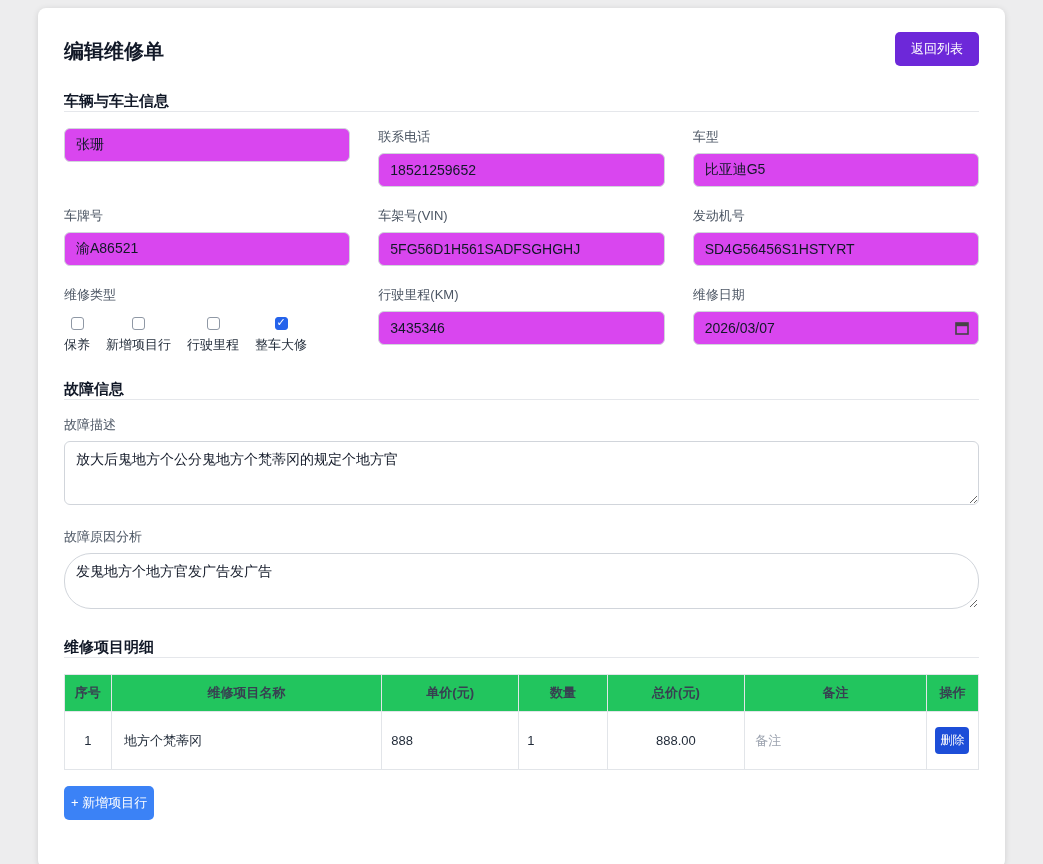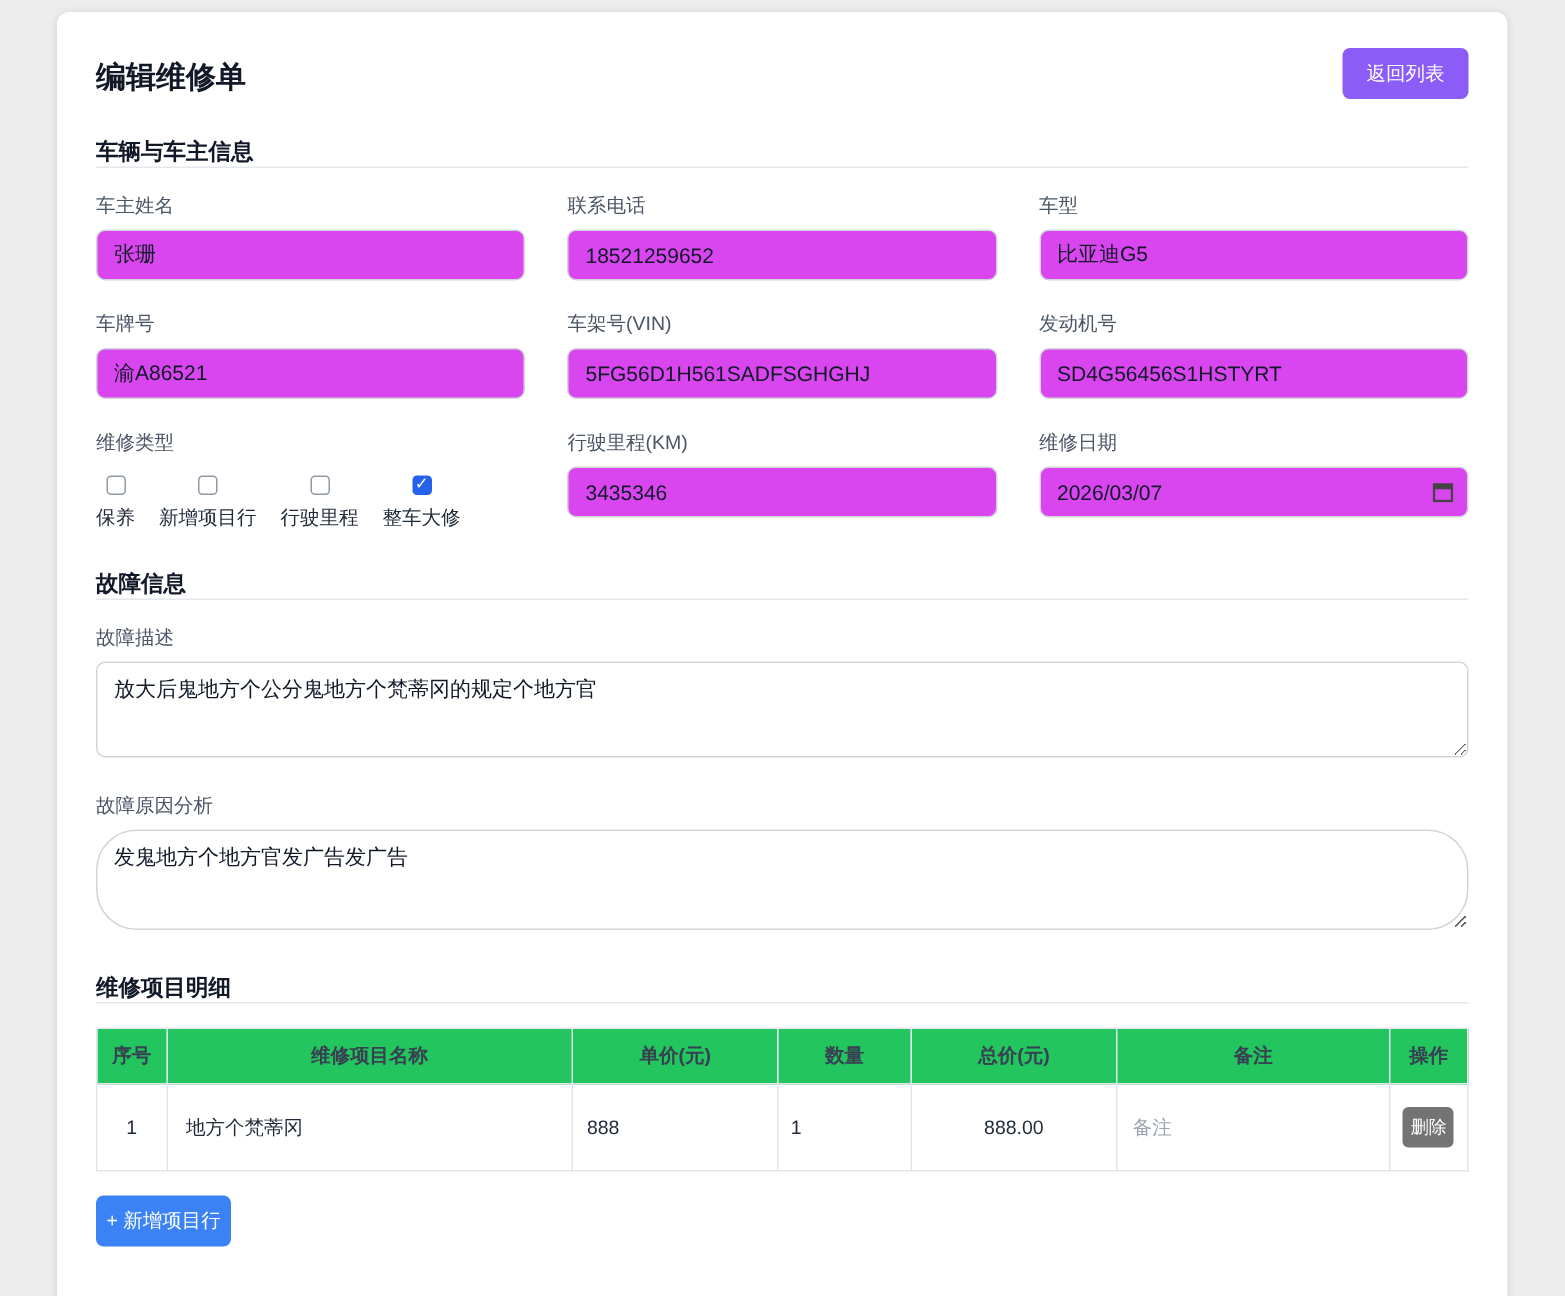--- a/index.html
+++ b/index.html
@@ -17,21 +17,21 @@
     background:#ffffff;
     border-radius:8px;
     box-shadow:0 1px 6px rgba(0,0,0,0.12);
     padding:24px 26px 22px 26px;
     position:relative;
   }
   .page-header { display:flex; justify-content:space-between; align-items:flex-start; margin-bottom:26px; }
   .page-title { font-size:20px; font-weight:bold; color:#111827; padding-top:6px; }
   .btn { border:none; cursor:pointer; color:#fff; border-radius:5px; font-size:13px;
          font-family:inherit; }
-  .btn-back { background:#8b5cf6; padding:8px 16px; }
+  .btn-back { background:#6d28d9; padding:8px 16px; }
   .section-title {
     font-size:15px; font-weight:bold; color:#111827;
     border-bottom:1px solid #e5e7eb; margin-bottom:16px;
   }
   .grid3 { display:grid; grid-template-columns:1fr 1fr 1fr; column-gap:28px; row-gap:20px; margin-bottom:26px; }
   .field-label { display:block; font-size:13px; color:#4b5563; margin-bottom:7px; }
   .text-input {
     width:100%; height:34px; border:1px solid #d1d5db; border-radius:6px;
     padding:0 11px; font-size:14px; color:#111827; font-family:Liberation Sans, sans-serif; background:#d946ef; outline:none;
   }
@@ -47,41 +47,41 @@
   .cb[data-checked="true"] { background:#2563eb; border-color:#2563eb; }
   .cb[data-checked="true"]::after {
     content:"✓"; color:#fff; font-size:11px; font-weight:bold;
     position:absolute; top:-2px; left:1px;
   }
   .textarea {
     width:100%; border:1px solid #d1d5db; border-radius:6px; padding:9px 11px;
     font-size:14px; color:#111827; font-family:inherit; resize:vertical; outline:none;
   }
   .ta-desc { height:64px; }
-  .ta-analysis { height:67px;border-radius:27px; }
+  .ta-analysis { height:56px;border-radius:27px; }
   .fault-field { margin-bottom:20px; }
   .section-block { margin-bottom:26px; }
   table.items {
     width:100%; border-collapse:collapse; table-layout:fixed;
     border:1px solid #e2e5e9; margin-bottom:16px;
   }
   table.items th, table.items td {
     border:1px solid #e2e5e9; text-align:center; vertical-align:middle;
   }
   table.items th {
     background:#22c55e; font-size:13px; font-weight:bold; color:#374151; padding:9px 4px;
   }
   table.items td { padding:8px 6px; height:58px; font-size:13px; color:#1f2937; }
   .cell-input {
     width:95%; border:none; outline:none; text-align:left; font-size:13px;
     color:#1f2937; font-family:inherit; background:transparent;
   }
   .cell-input::placeholder { color:#9ca3af; }
   .btn-delete {
-    background:#737373; color:#fff; border:none; border-radius:4px; cursor:pointer;
+    background:#1d4ed8; color:#fff; border:none; border-radius:4px; cursor:pointer;
     font-size:12px; line-height:1.35; width:34px; padding:5px 4px;
     word-break:break-all; white-space:normal; font-family:Liberation Sans, sans-serif;
   }
   .btn-add { background:#3b82f6; padding:8px 7px; font-size:13px;text-align:center; }
   .col-idx{width:5.1%} .col-name{width:29.6%} .col-price{width:15%}
   .col-qty{width:9.7%} .col-total{width:15%} .col-remark{width:19.9%} .col-op{width:5.7%}
 </style>
 </head>
 <body>
 
@@ -90,21 +90,20 @@
   <div class="page-header">
     <div class="page-title">编辑维修单</div>
     <button class="btn btn-back">返回列表</button>
   </div>
 
   <div class="section-block">
     <div class="section-title">车辆与车主信息</div>
 
     <div class="grid3">
       <div>
-        <label class="field-label">车主姓名</label>
         <input class="text-input" type="text" value="张珊" style="">
       </div>
       <div>
         <label class="field-label">联系电话</label>
         <input class="text-input" type="text" value="18521259652" style="">
       </div>
       <div>
         <label class="field-label">车型</label>
         <input class="text-input" type="text" value="比亚迪G5" style="">
       </div>

